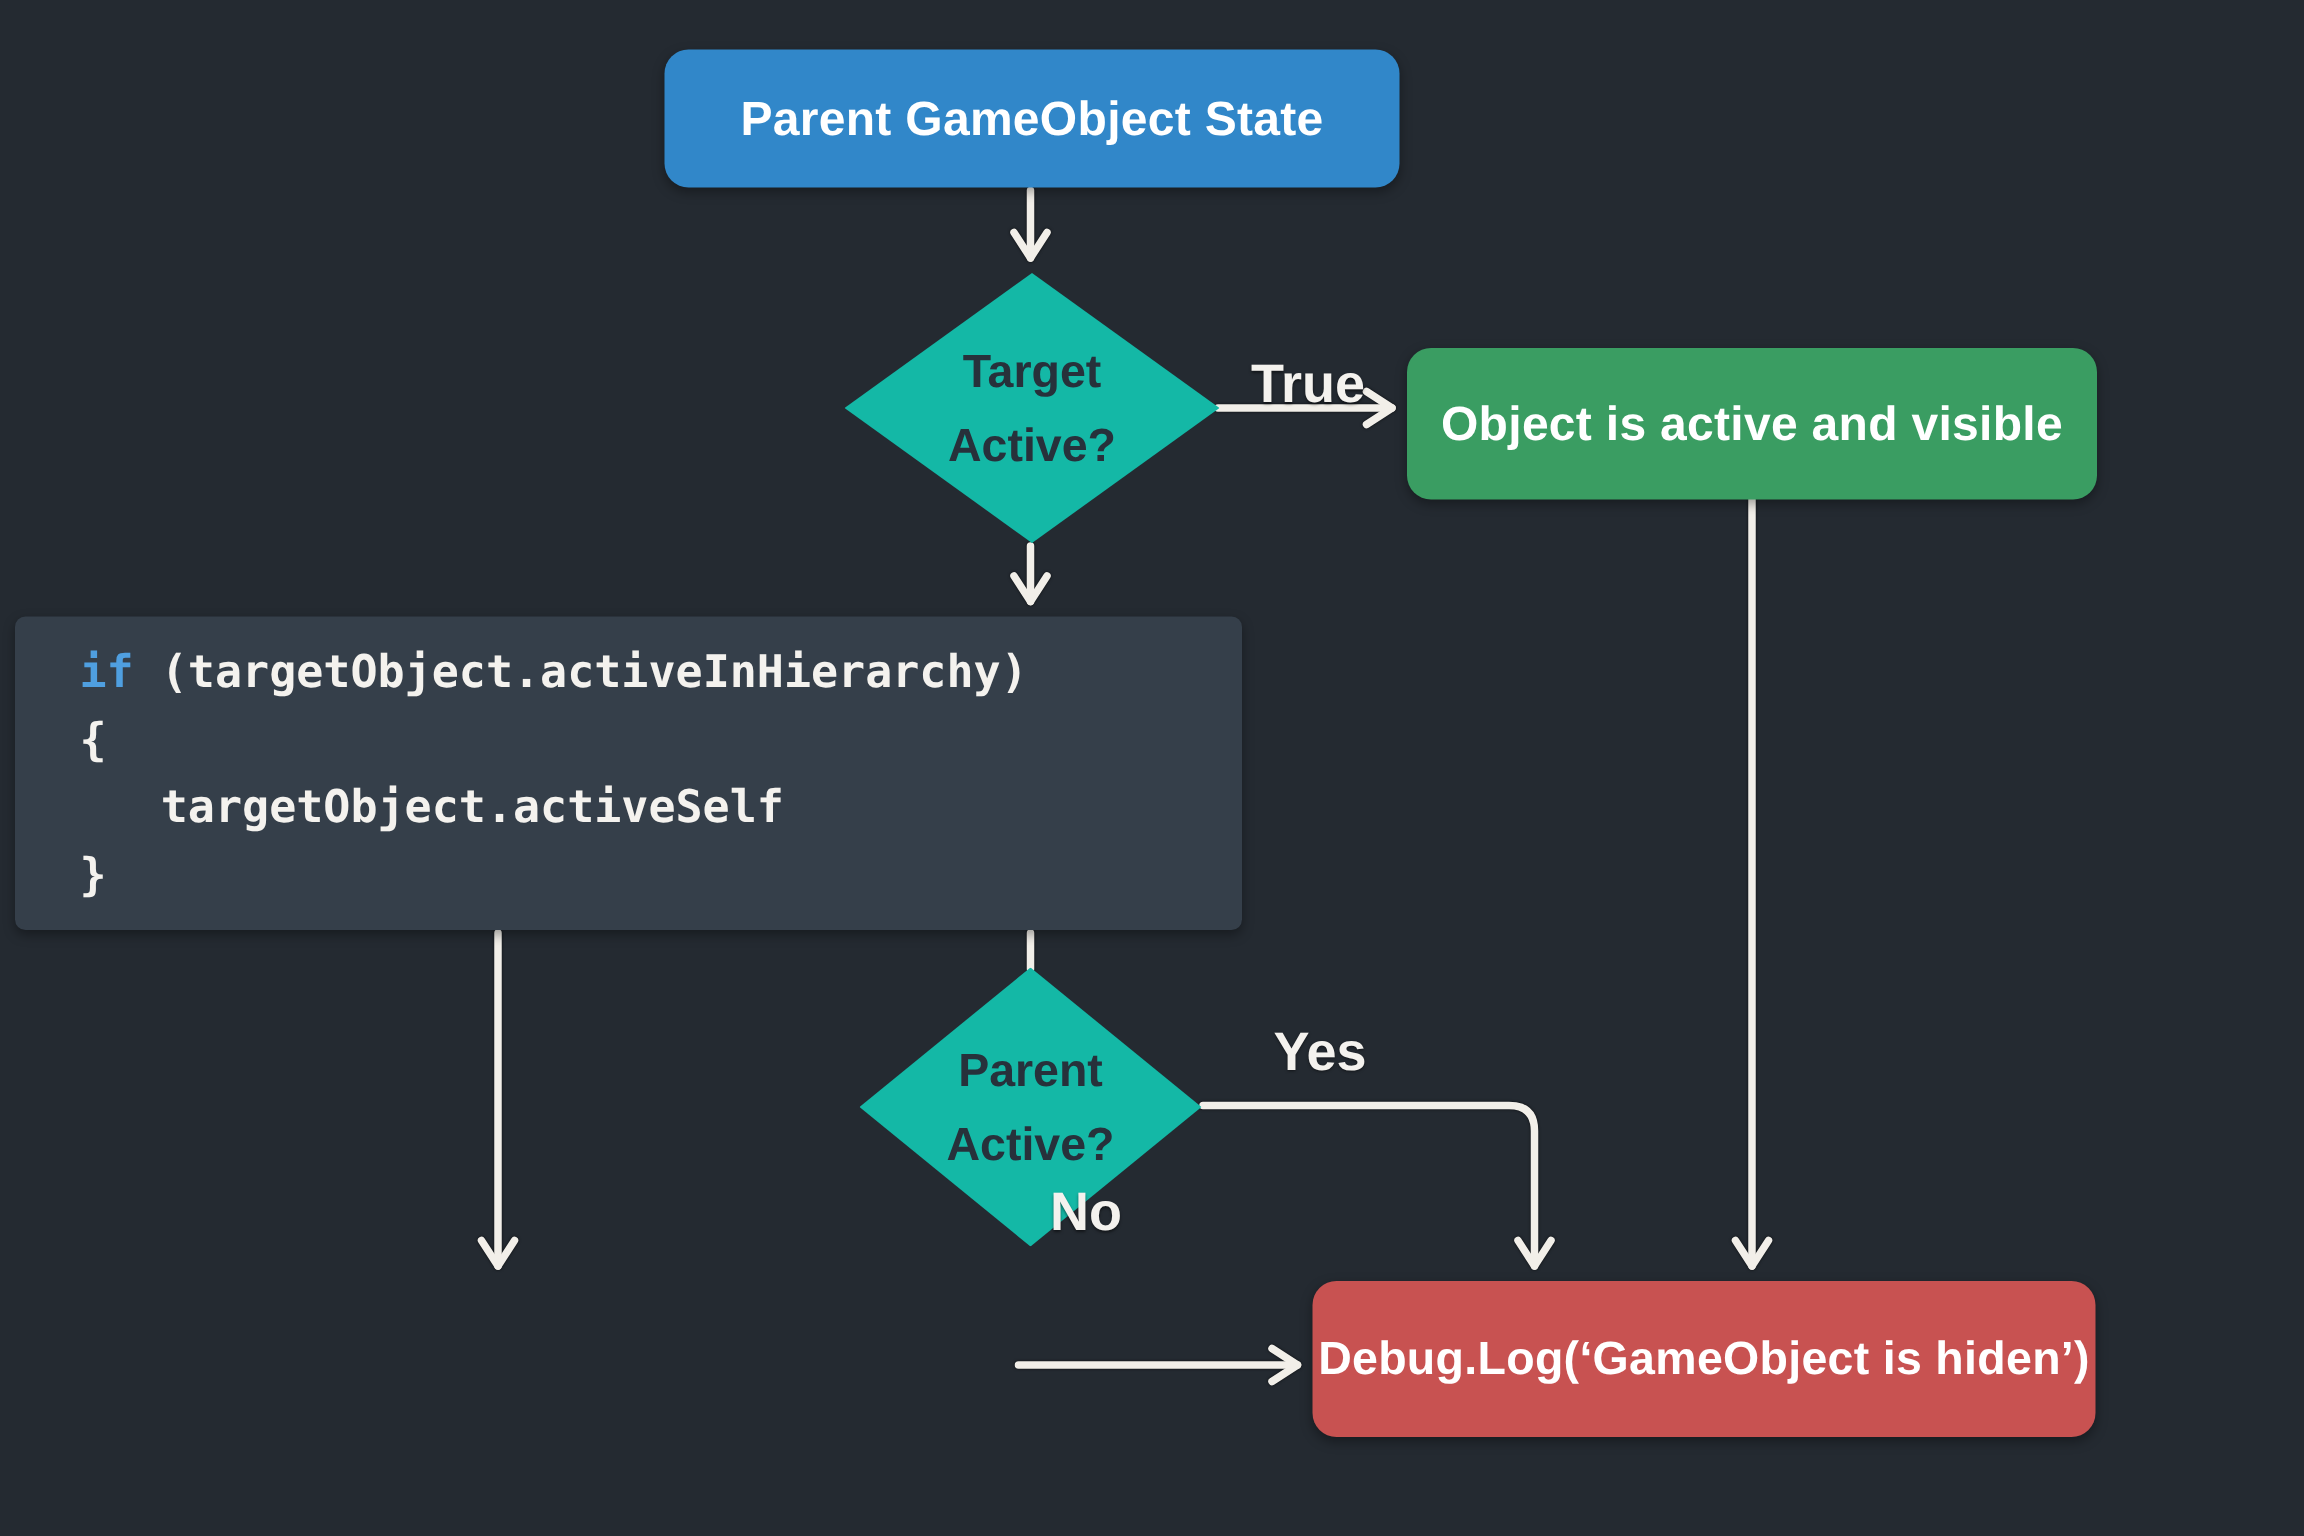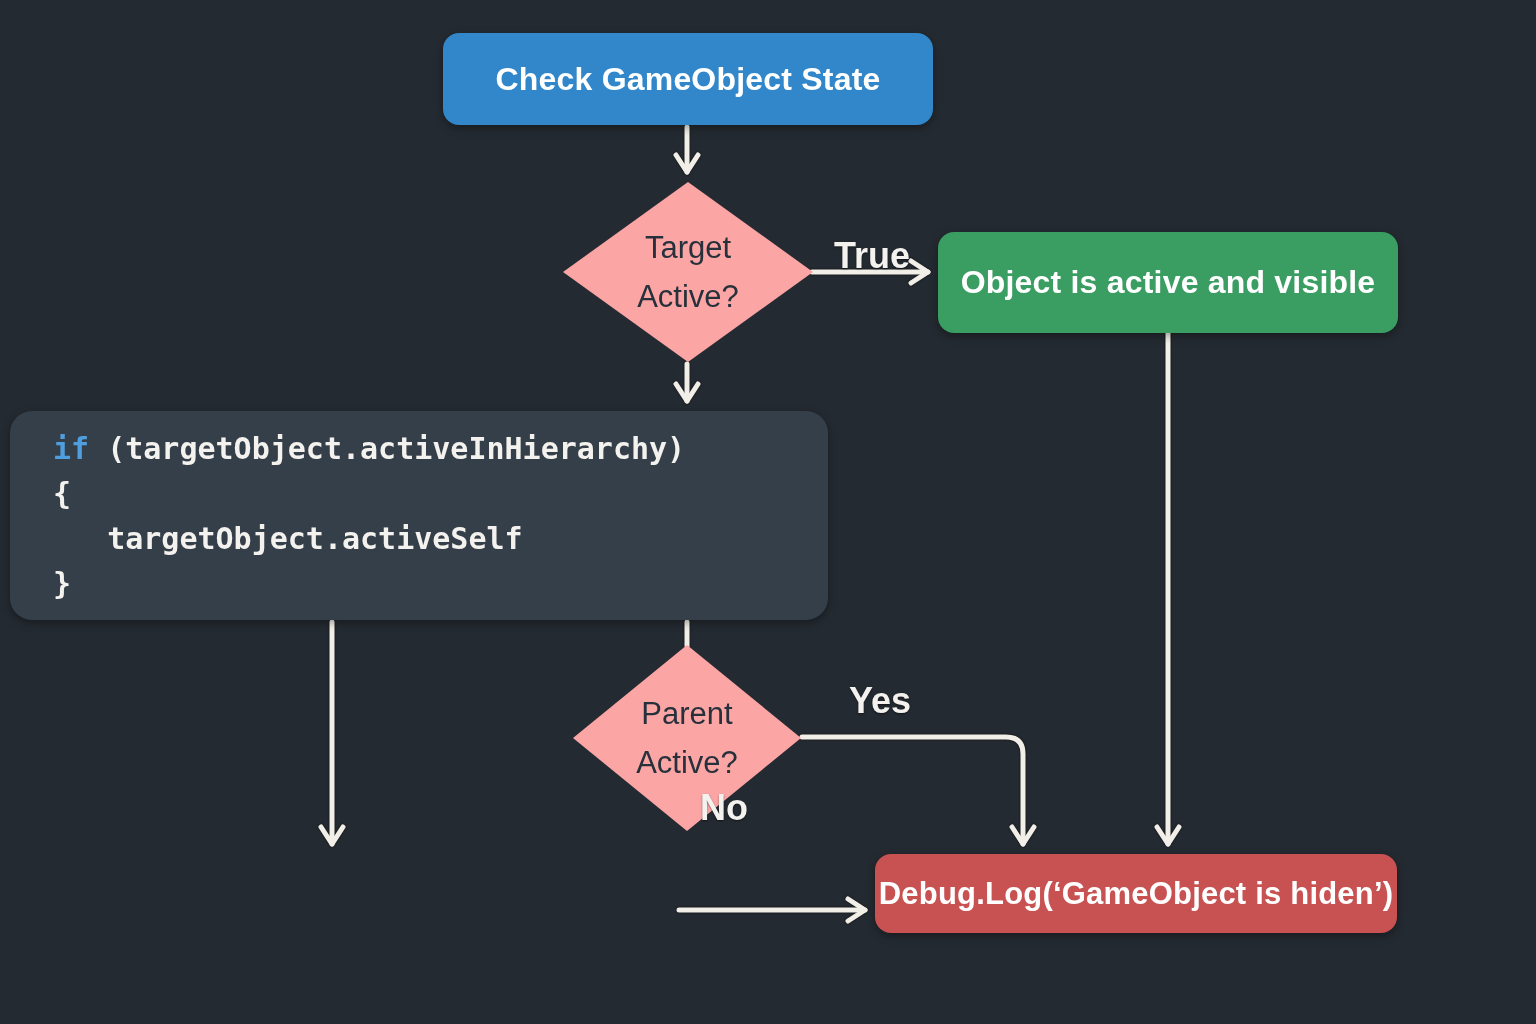--- a/index.html
+++ b/index.html
@@ -39,36 +39,36 @@
   .node-blue   { background: #3187c9; }
   .node-green  { background: #3a9d62; }
   .node-red    { background: #c85251; }
   .diamond {
     position: absolute;
     z-index: 2;
     display: flex;
     flex-direction: column;
     align-items: center;
     justify-content: center;
-    background: #fca5a5;
+    background: #14b8a6;
     clip-path: polygon(50% 0%, 100% 50%, 50% 100%, 0% 50%);
     color: #27313b;
-    font-weight: 400;
+    font-weight: 700;
     font-size: 31px;
     line-height: 39px;
     text-align: center;
     gap: 10px;
   }
   .code-block {
     position: absolute;
     z-index: 2;
     left: 10px; top: 411px;
     width: 818px; height: 209px;
     background: #353f4a;
-    border-radius: 22px;
+    border-radius: 7px;
     box-shadow: 0 3px 8px rgba(0,0,0,0.35);
     display: flex;
     flex-direction: column;
     justify-content: center;
     padding-left: 43px;
     box-sizing: border-box;
     font-family: "DejaVu Sans Mono", monospace;
     font-size: 30px;
     font-weight: 600;
     line-height: 45px;
@@ -103,21 +103,21 @@
       <path d="M687,364 L687,401" marker-end="url(#arrow)"></path>
       <path d="M1168,315 L1168,844" marker-end="url(#arrow)"></path>
       <path d="M332,622 L332,844" marker-end="url(#arrow)"></path>
       <path d="M687,622 L687,646"></path>
       <path d="M802,737 L1006,737 Q1023,737 1023,754 L1023,844" marker-end="url(#arrow)"></path>
       <path d="M679,910 L865,910" marker-end="url(#arrow)"></path>
     </g>
   </svg>
 
   <div class="node node-blue" style="left:443px; top:33px; width:490px; height:92px;">
-    <span>Check GameObject State</span>
+    <span>Parent GameObject State</span>
   </div>
 
   <div class="diamond" style="left:563px; top:182px; width:250px; height:180px;">
     <div>Target</div>
     <div>Active?</div>
   </div>
 
   <div class="node node-green" style="left:938px; top:212px; width:460px; height:101px;margin-top:20px;">
     <span>Object is active and visible</span>
   </div>
@@ -128,21 +128,21 @@
     <div>   targetObject.activeSelf</div>
     <div>}</div>
   </div>
 
   <div class="diamond" style="left:573px; top:645px; width:228px; height:186px;">
     <div>Parent</div>
     <div>Active?</div>
   </div>
 
 
-  <div class="node node-red" style="left:875px; top:854px; width:522px; height:79px; font-size:31px;">
+  <div class="node node-red" style="left:875px; top:854px; width:522px; height:104px; font-size:31px;">
     <span>Debug.Log(‘GameObject is hiden’)</span>
   </div>
 
   <div class="edge-label" style="left:818px; top:235px; width:108px;">
     <span>True</span>
   </div>
 
   <div class="edge-label" style="left:830px; top:680px; width:100px;">
     <span>Yes</span>
   </div>

